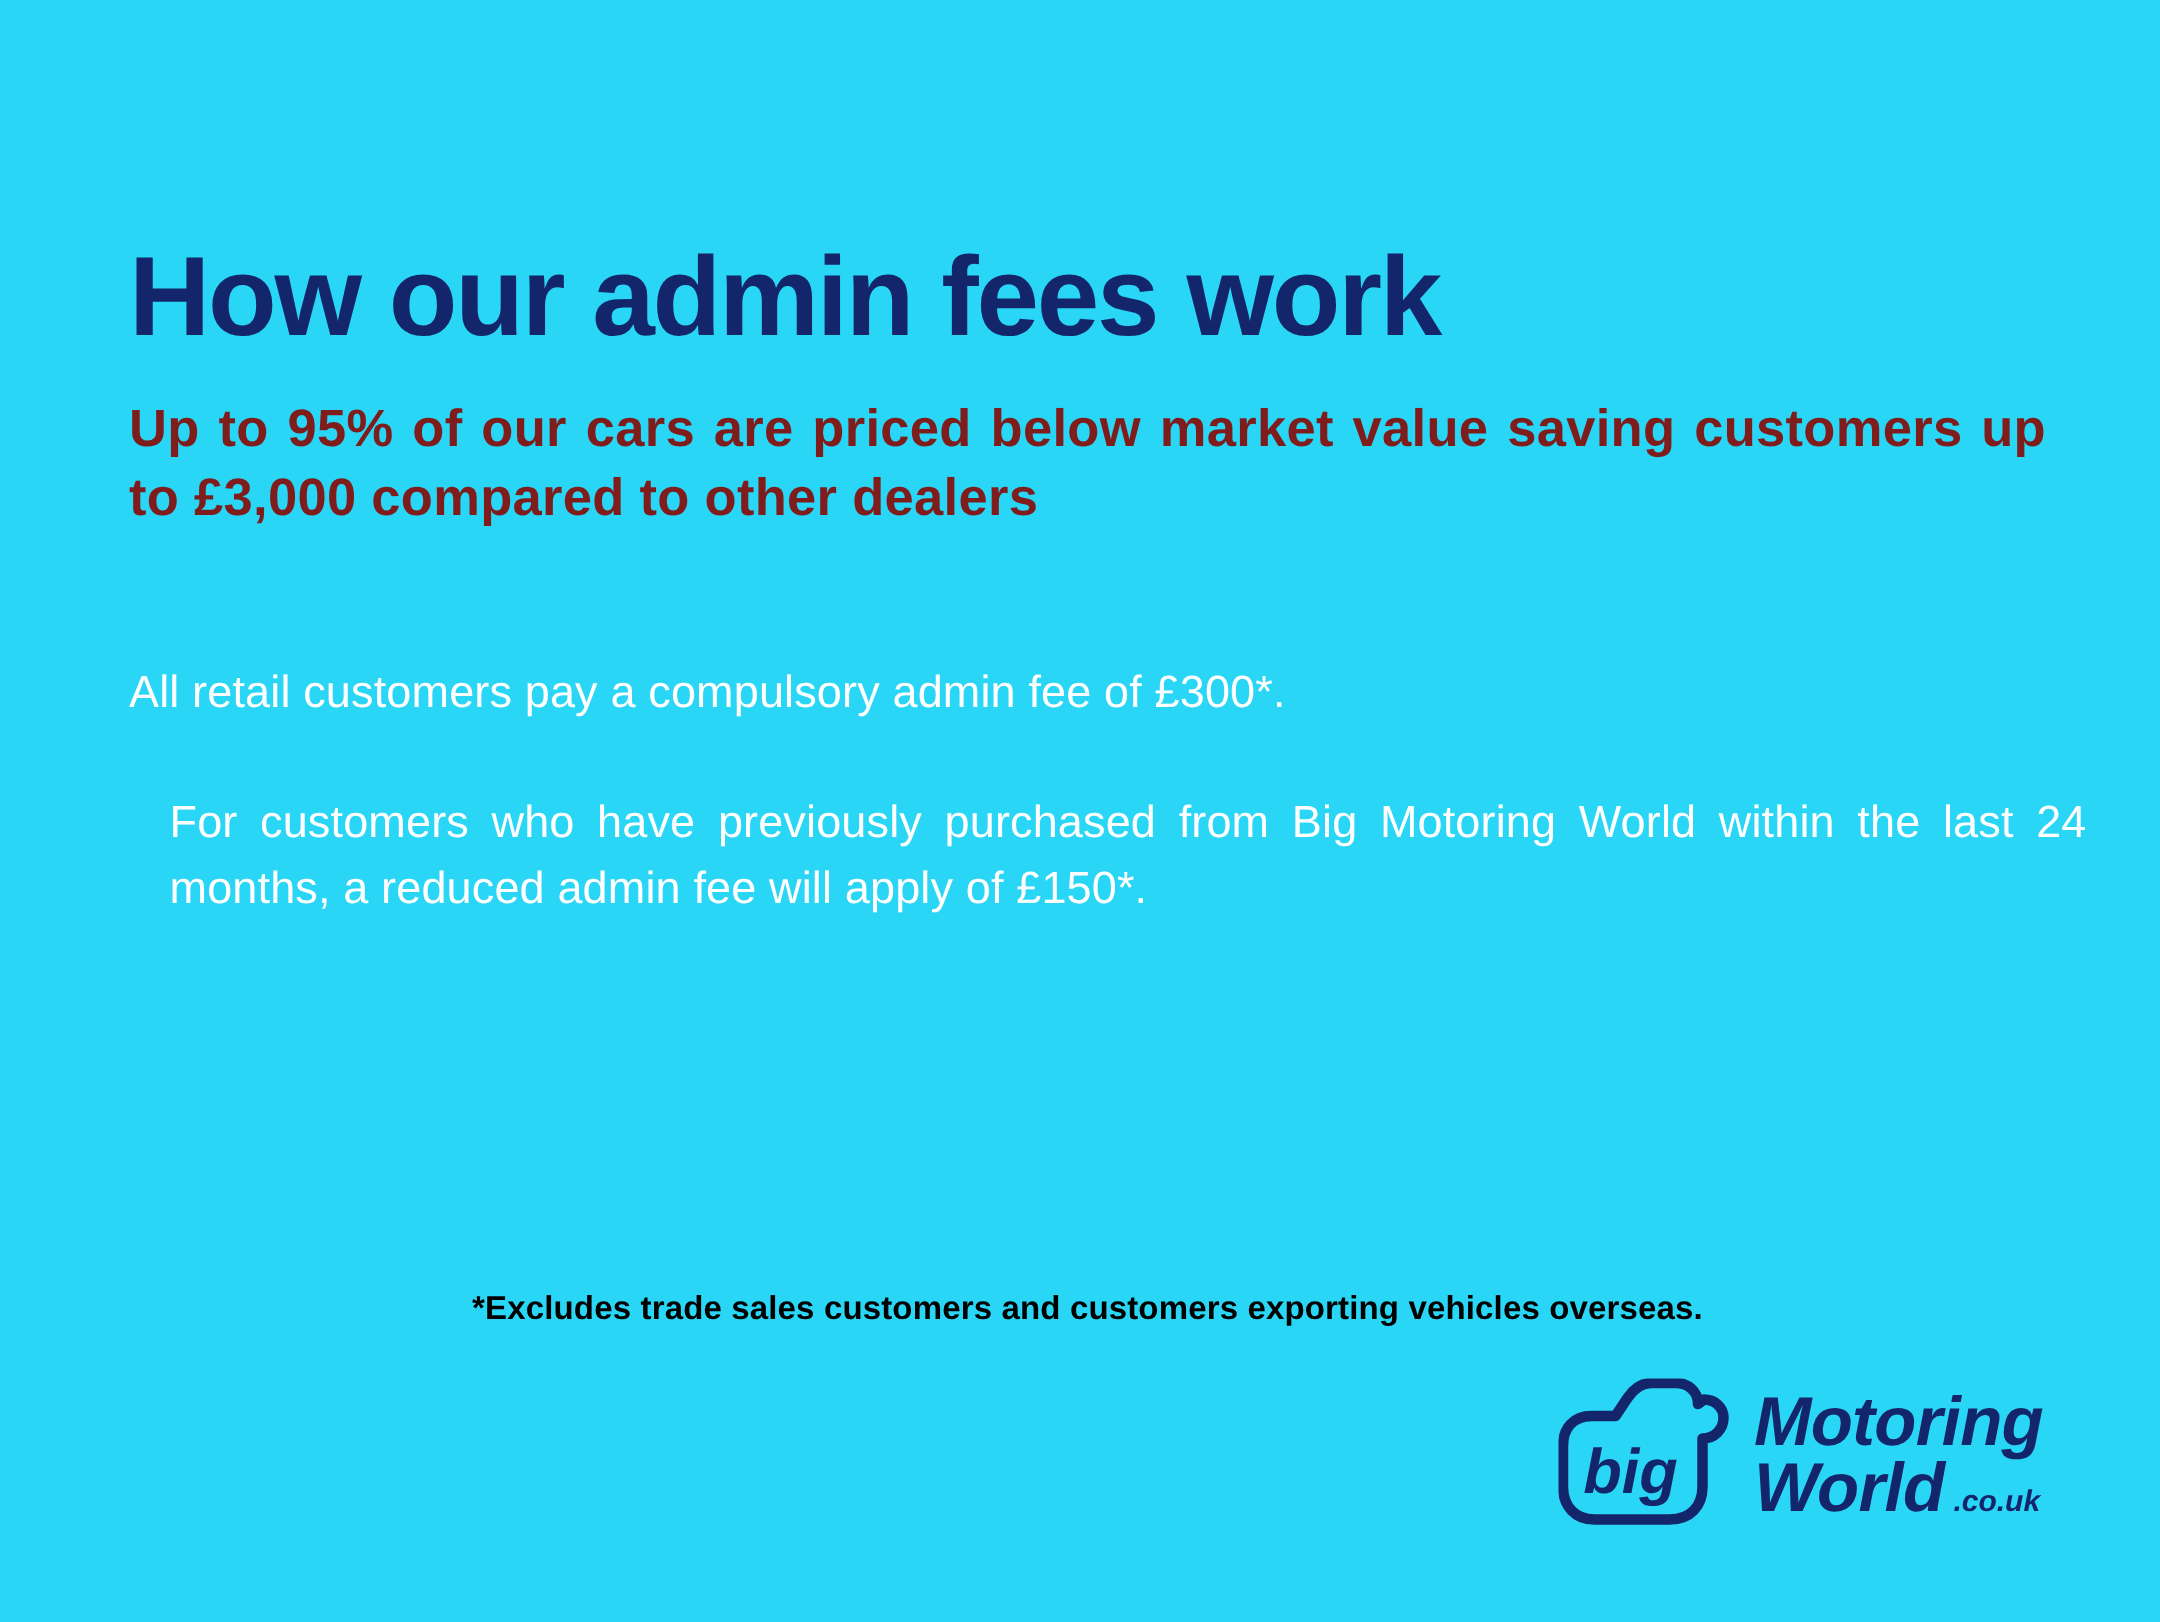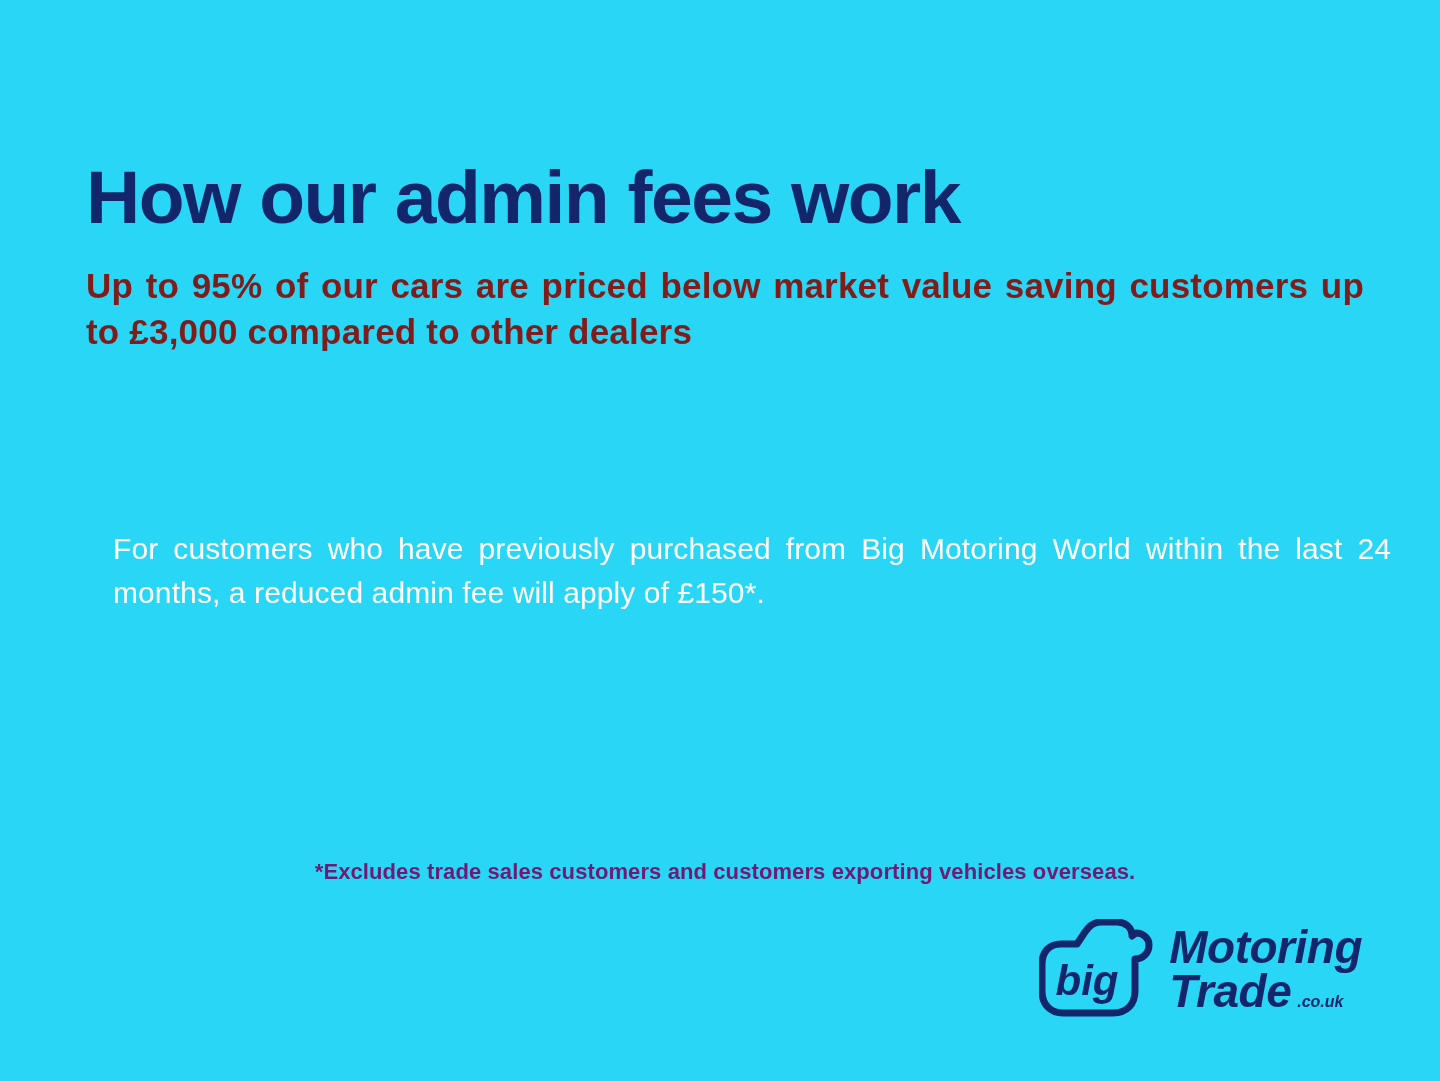--- a/index.html
+++ b/index.html
@@ -56,21 +56,21 @@
     letter-spacing: 0.1px;
   }
   .p1 { top: 410px; }
   .p2 { top: 497px; margin-left: 27px; }
   .p3 { top: 672px; }
   .footnote {
     position: absolute;
     left: 86px;
     top: 836px;
     width: 1278px;
-    color: #701a75;
+    color: #000000;
     font-size: 22px;
     font-weight: bold;
     text-align: center;
     letter-spacing: 0.1px;
     margin-top: 23px;
   }
   .logo {
     position: absolute;
     right: 78px;
     bottom: 62px;
@@ -91,47 +91,48 @@
     font-weight: bold;
     font-size: 46px;
     letter-spacing: -0.5px;
   }
   .logo-line2 {
     display: flex;
     align-items: baseline;
     gap: 6px;
   }
   .logo-tld {
-    font-size: 16px;
+    font-size: 20px;
     font-weight: bold;
     letter-spacing: 0;
   }
 </style>
 </head>
 <body>
 
 <div class="page">
 
   <h1 class="headline">How our admin fees work</h1>
 
   <p class="subhead">Up to 95% of our cars are priced below market value saving customers up to £3,000 compared to other dealers</p>
 
+  <p class="body-block p1">All retail customers pay a compulsory admin fee of £300*.</p>
 
   <p class="body-block p2">For customers who have previously purchased from Big Motoring World within the last 24 months, a reduced admin fee will apply of £150*.</p>
 
 
   <p class="footnote">*Excludes trade sales customers and customers exporting vehicles overseas.</p>
 
   <div class="logo">
     <svg class="logo-mark" viewBox="0 0 118 100">
       <path d="M93 17 C93 8 86 3 78 3 L62 3 C55 3 50 7 46 13 L38 25 L22 25 C10 25 3 33 3 45 L3 72 C3 85 11 94 24 94 L74 94 C88 94 96 85 96 72 L96 40 C104 40 110 34 110 26 C110 19 104 14 97 14 Z" fill="none" stroke="#14266b" stroke-width="7" stroke-linejoin="round"></path>
       <text x="48" y="76" font-family="'Liberation Sans',sans-serif" font-size="42" font-weight="bold" fill="#14266b" text-anchor="middle">big</text>
     </svg>
     <div>
       <span class="logo-words">Motoring</span>
       <span class="logo-line2">
-        <span class="logo-words">Trade</span>
+        <span class="logo-words">World</span>
         <span class="logo-words logo-tld">.co.uk</span>
       </span>
     </div>
   </div>
 
 </div>
 
 </body></html>

